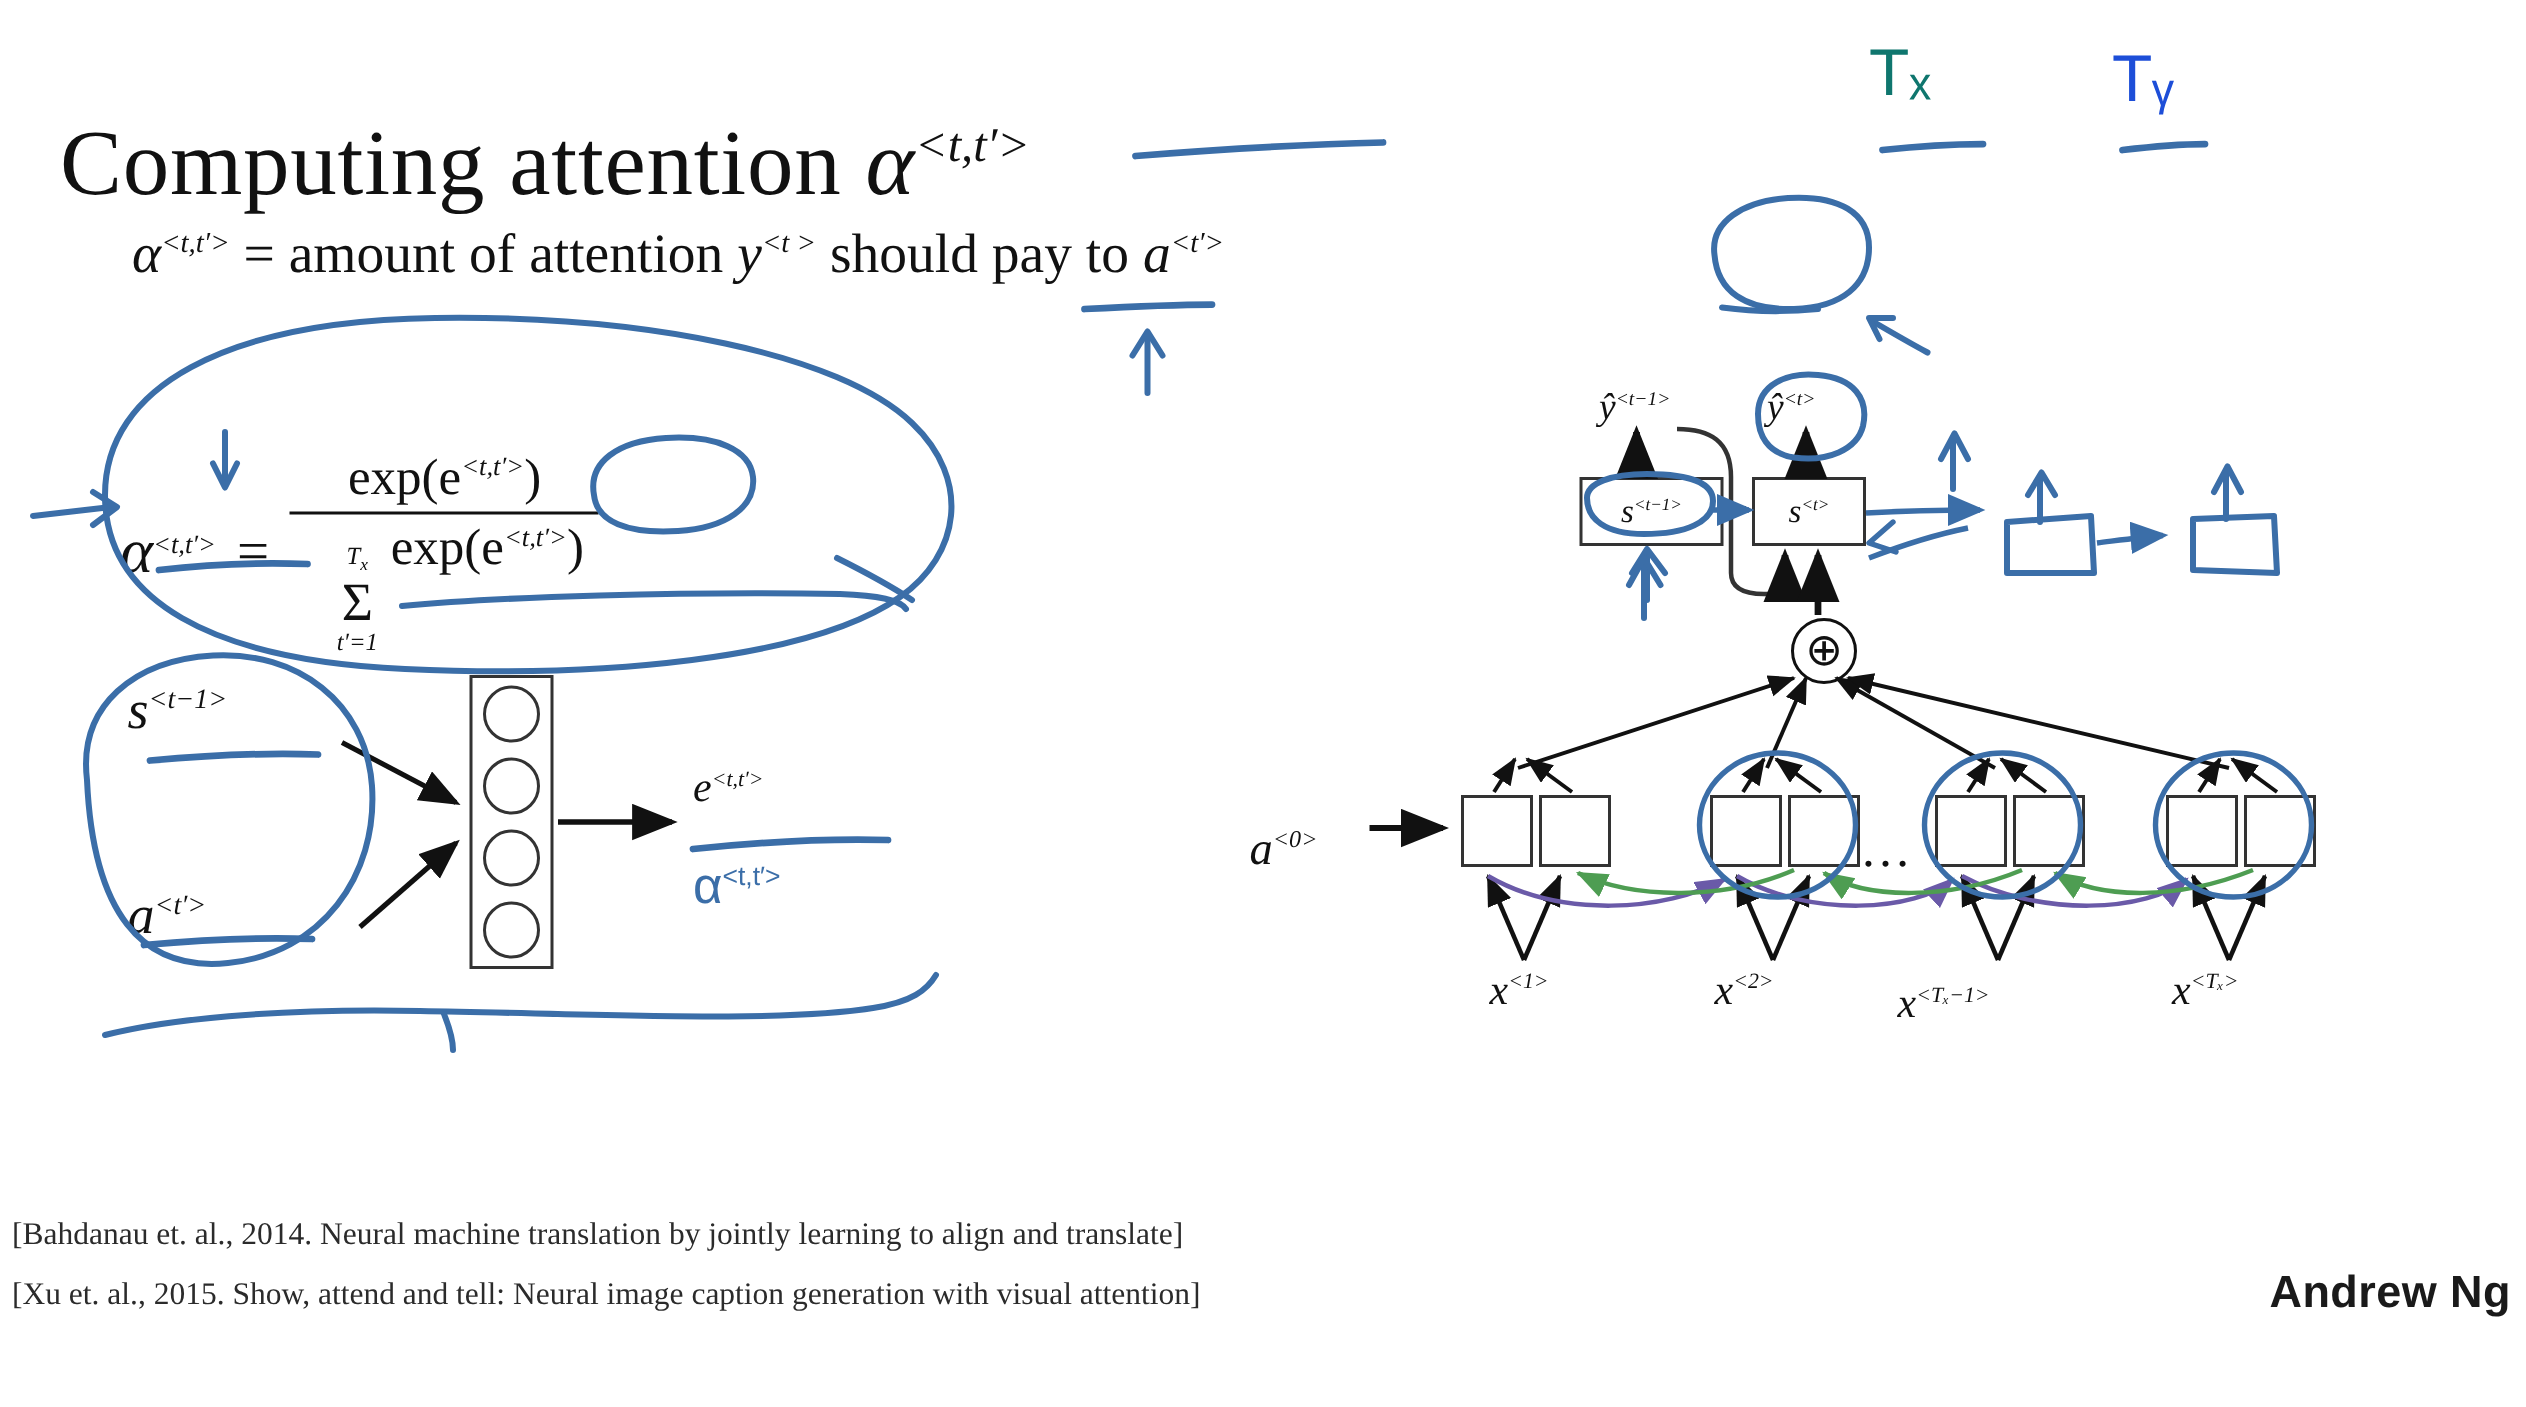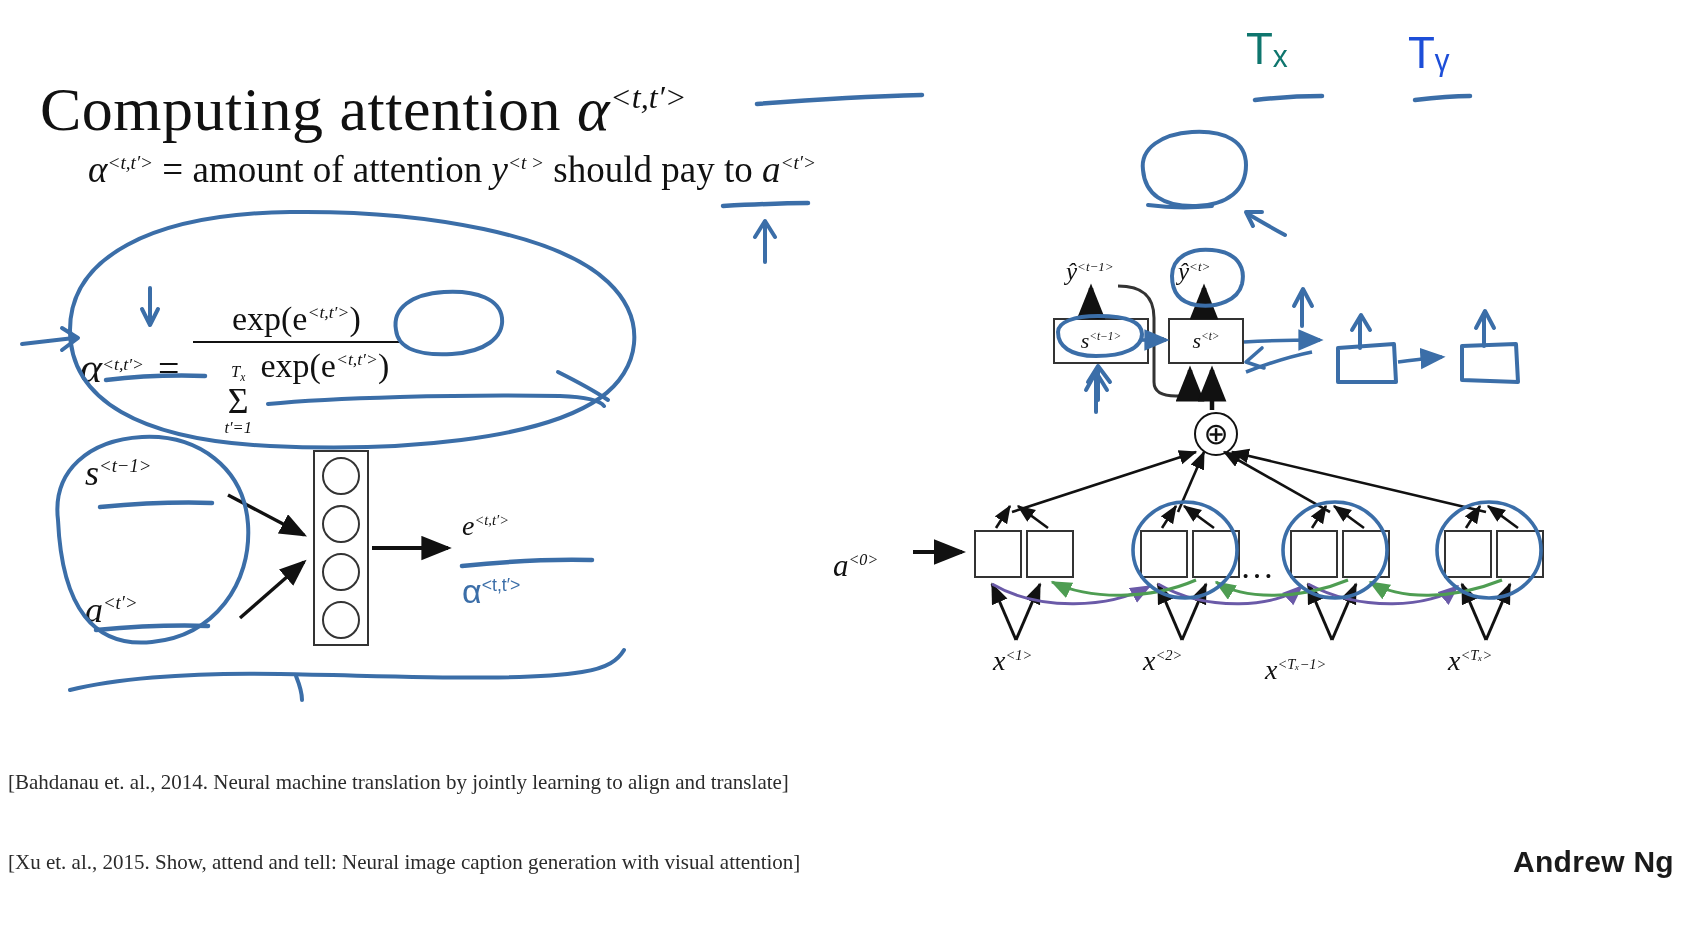--- a/index.html
+++ b/index.html
@@ -44,21 +44,21 @@
   .sbox{border:2.5px solid #333;background:#fff;display:flex;
         align-items:center;justify-content:center;}
   .brnn-cell{width:44px;height:44px;border:2.2px solid #333;background:#fff;}
   .xlbl{font-size:28px;white-space:nowrap;}
 
   #a0lbl{left:833px;top:548px;font-size:31px;text-align:center;}
   #dots{left:1240px;top:548px;font-size:34px;letter-spacing:4px;color:#111;}
 
   
   .cite{left:8px;font-size:21px;color:#2b2b2b;white-space:nowrap;}
-  #cite1{top:770px;text-align:right;}
+  #cite1{top:810px;text-align:right;}
   #cite2{top:850px;}
   #author{right:10px;top:845px;font-family:"Liberation Sans",sans-serif;
           font-size:30px;font-weight:700;color:#1a1a1a;letter-spacing:.3px;text-align:center;}
 
   svg.overlay{position:absolute;left:0;top:0;width:1684px;height:938px;
               pointer-events:none;}
 </style>
 </head>
 <body>
 

